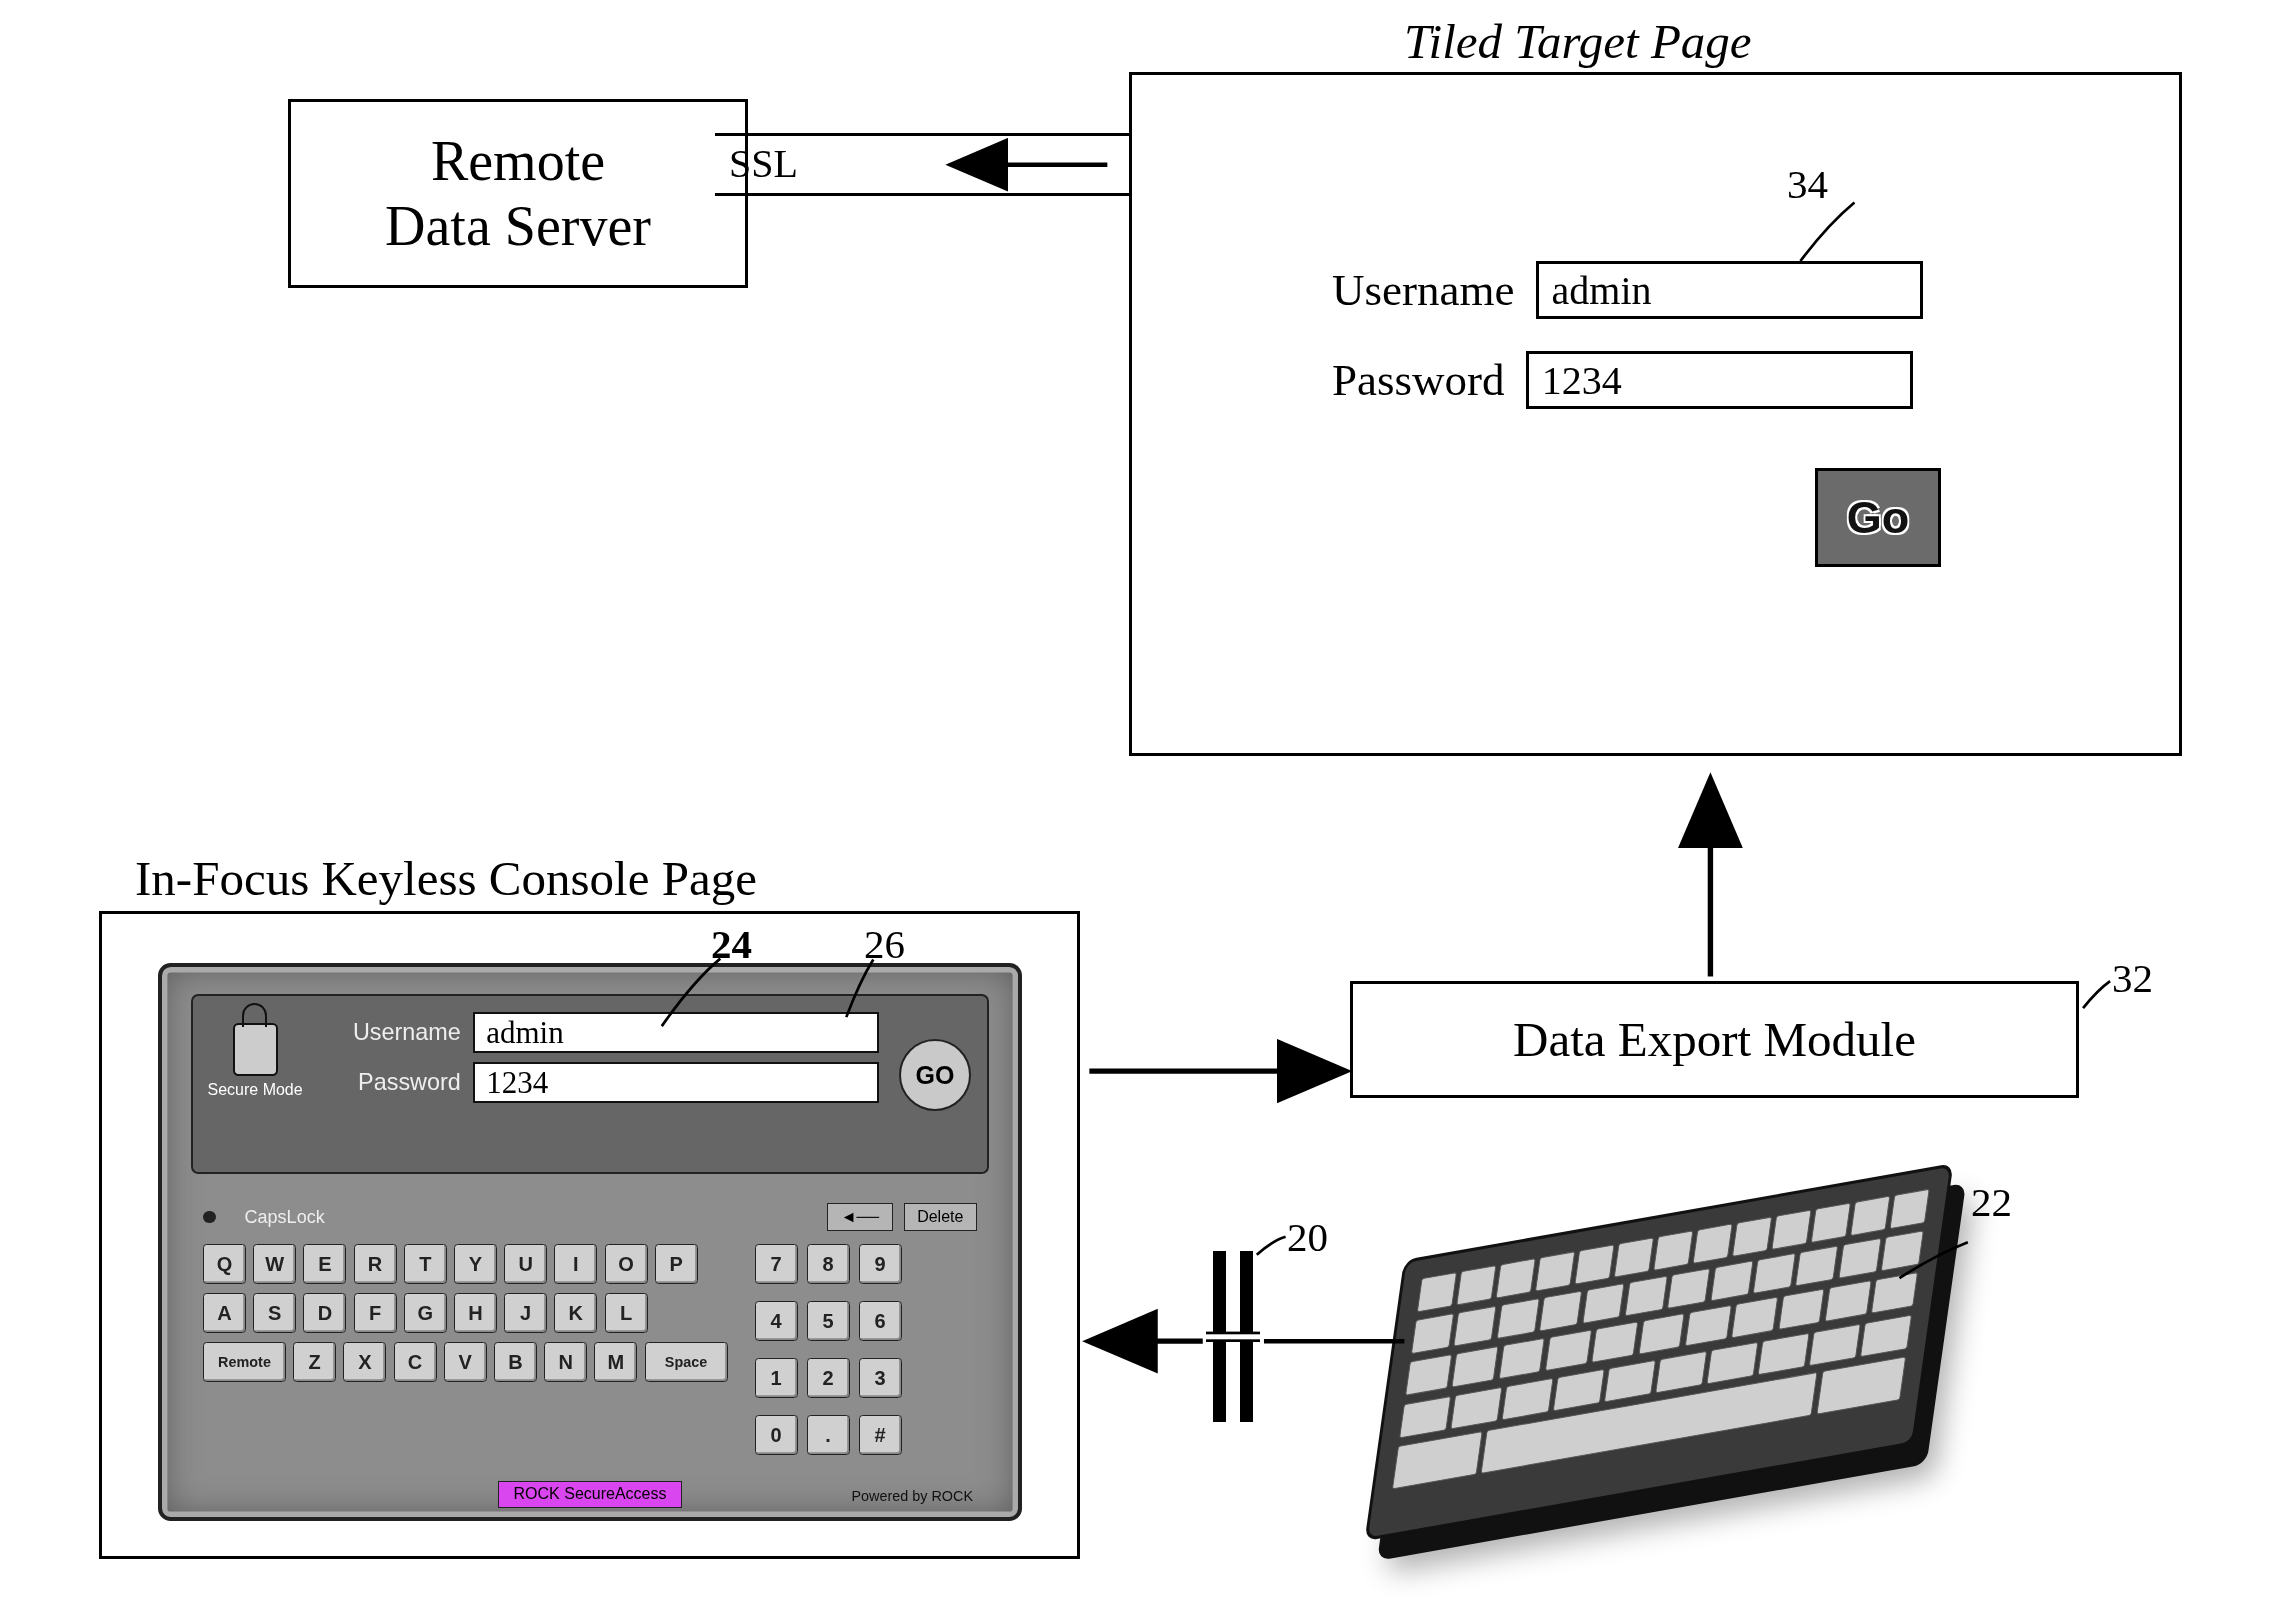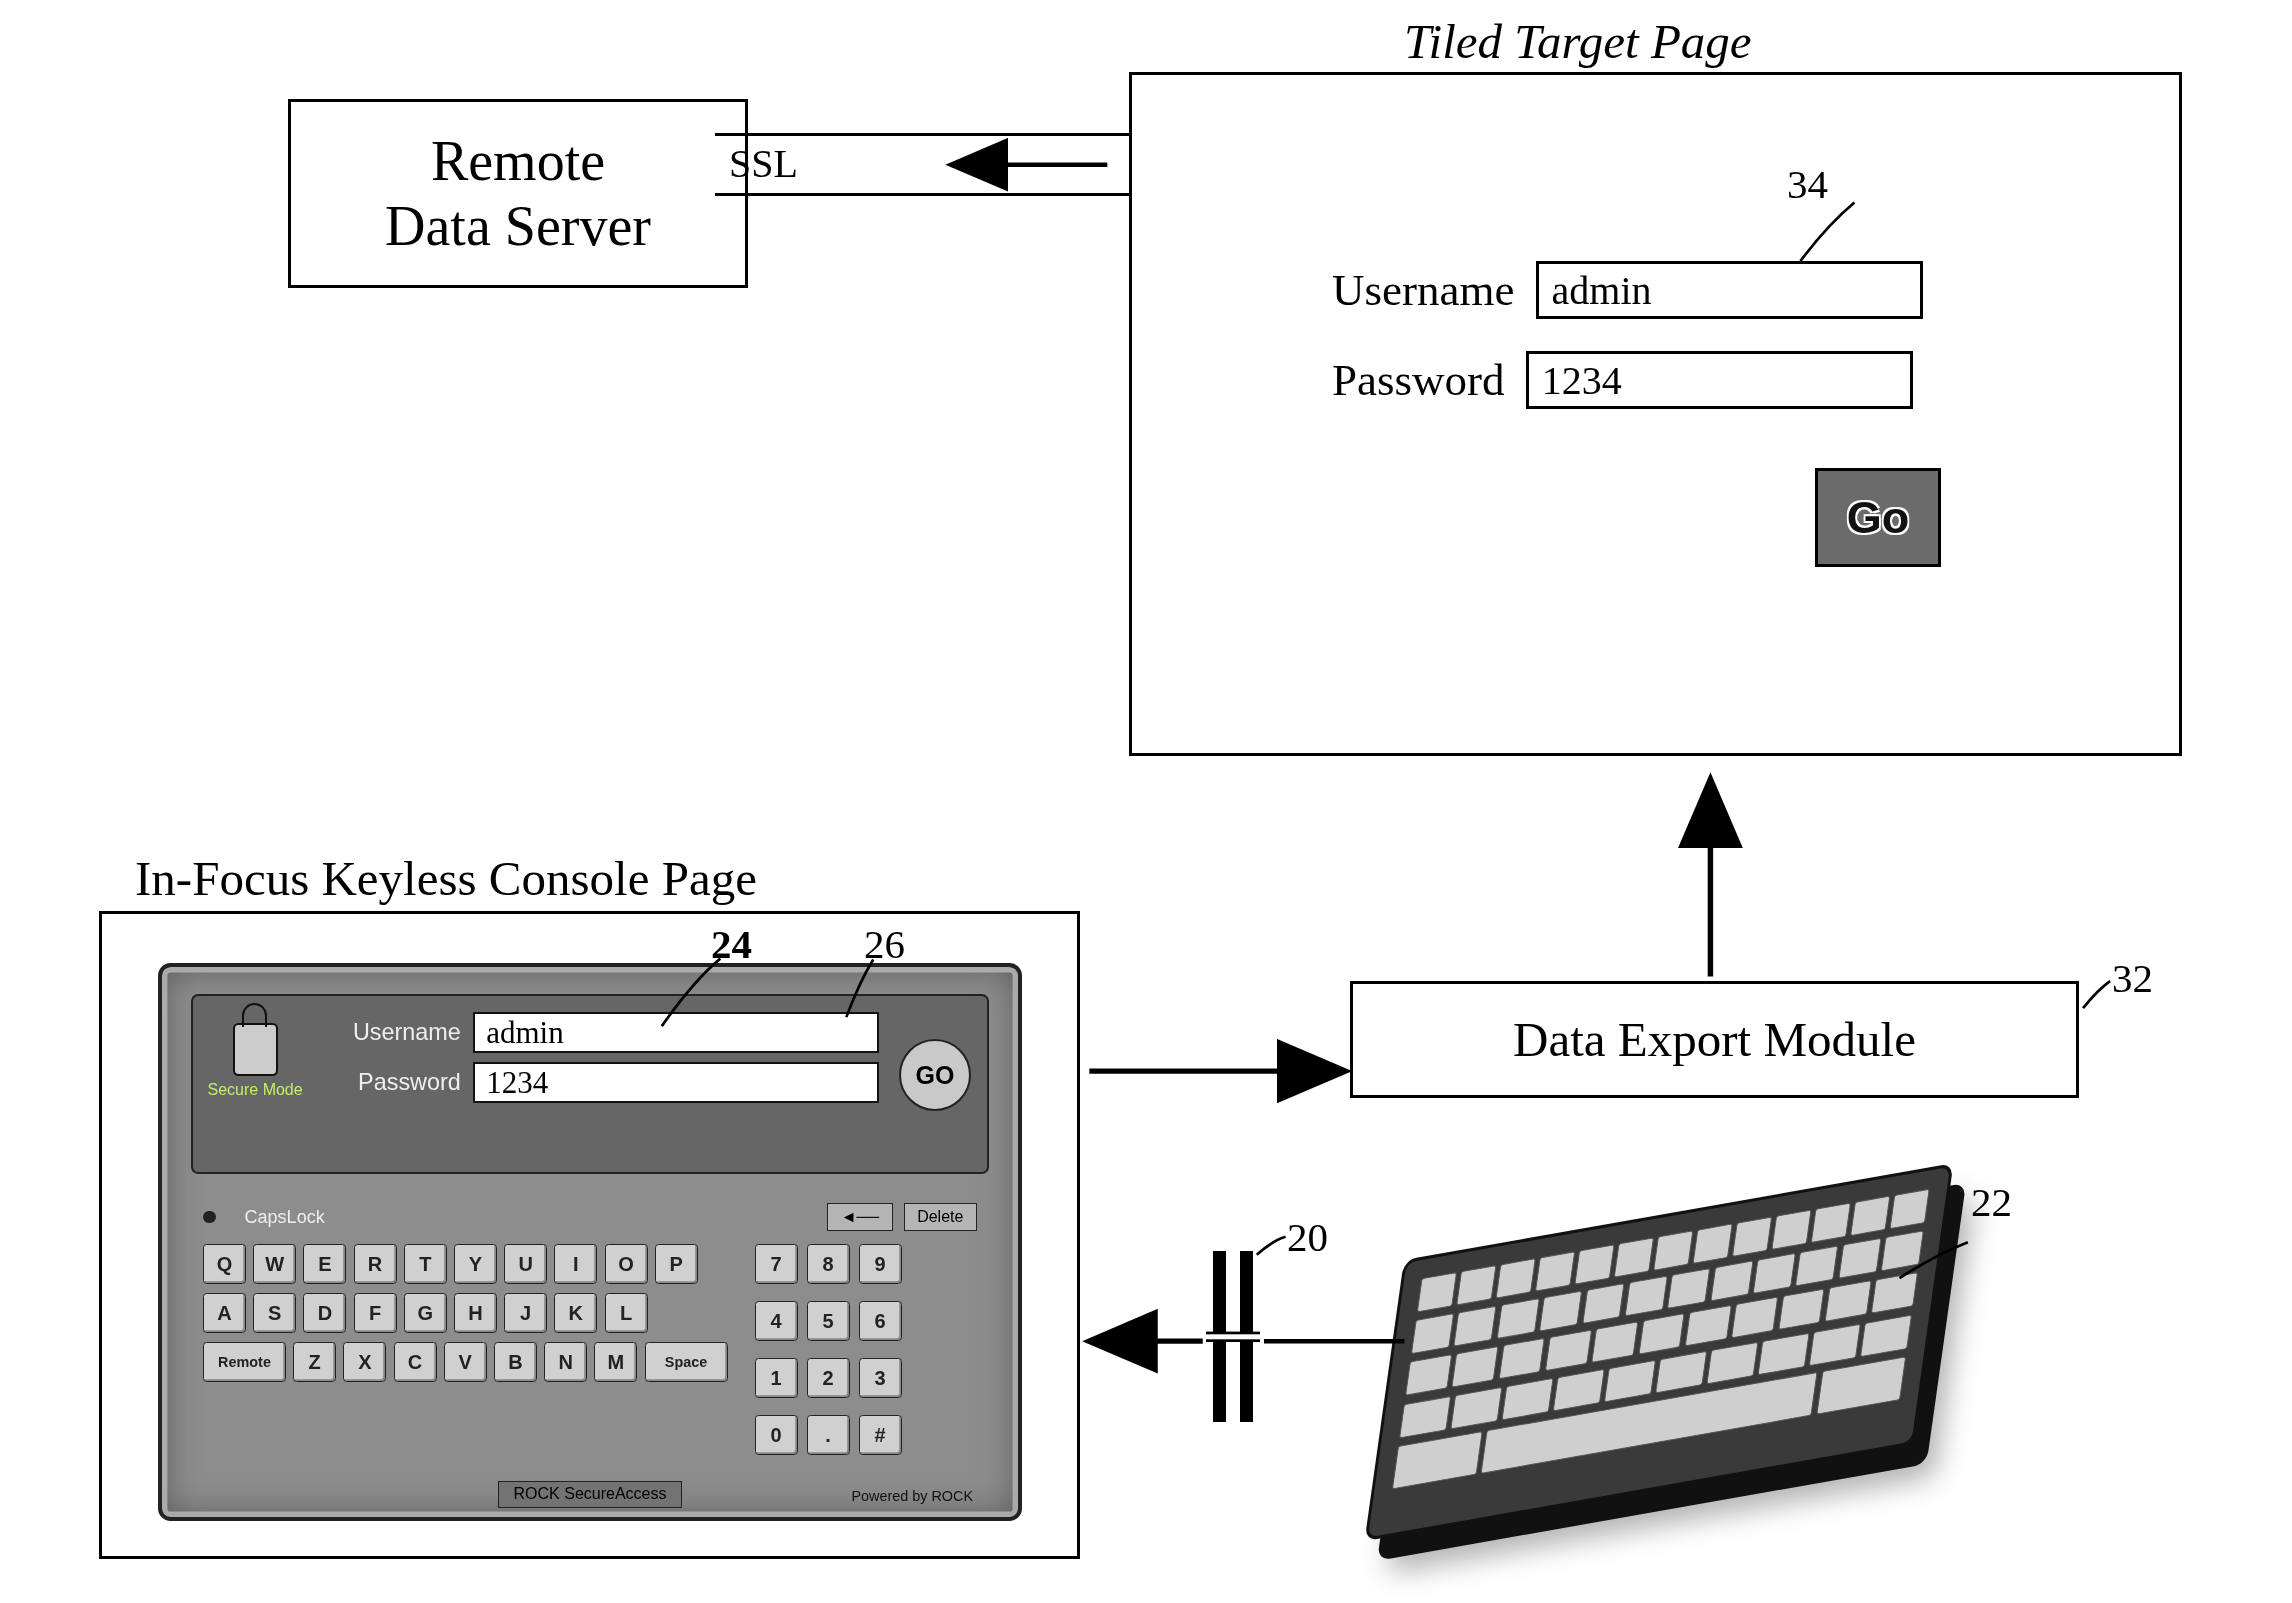--- a/index.html
+++ b/index.html
@@ -97,21 +97,21 @@
   .device-screen {
     position:absolute; left: 29px; top: 27px; right: 29px; height: 180px;
     background: #666;
     border: 2.7px solid #222;
     border-radius: 7.2px;
     box-sizing: border-box;
   }
   .secure-mode {
     position:absolute; left: 12.6px; top: 27px;
     width: 99px; text-align:center;
-    font-family: Arial, sans-serif; font-size: 16px; color:#bef264;
+    font-family: Arial, sans-serif; font-size: 16px; color:#ffffff;
   }
   .lock-icon {
     width: 41px; height: 49px; margin: 0 auto 5.4px;
     border: 2.7px solid #111; border-radius: 5.4px;
     position: relative; background:#ccc;
   }
   .lock-icon::before{
     content:""; position:absolute; left:7.2px; top:-21.6px;
     width:21.6px; height:21.6px; border:2.7px solid #111; border-bottom:none;
     border-radius: 12.6px 12.6px 0 0;
@@ -160,21 +160,21 @@
     box-shadow: inset -1.8px -1.8px 0 #888;
     cursor:pointer;
   }
   .key-wide { width: 83px; font-size:14.4px; }
   .numpad { display:grid; grid-template-columns: repeat(3, 43px); gap:9px; }
   .brand-strip {
     position:absolute; left:0; right:0; bottom:9px;
     display:flex; justify-content:center; align-items:center; gap:36px;
   }
   .brand-tag {
-    background:#737373; border:1.8px solid #222; padding:3.6px 14.4px;
+    background:#d946ef; border:1.8px solid #222; padding:3.6px 14.4px;
     font: 16px Arial;
   }
   .powered { font: 14.4px Arial; color:#111; position:absolute; right:45px; bottom:12.6px; }
 
   
   .filter {
     position:absolute; left:1206px; top:1251px;
     width: 54px; height: 171px;
   }
   .filter .bar {

